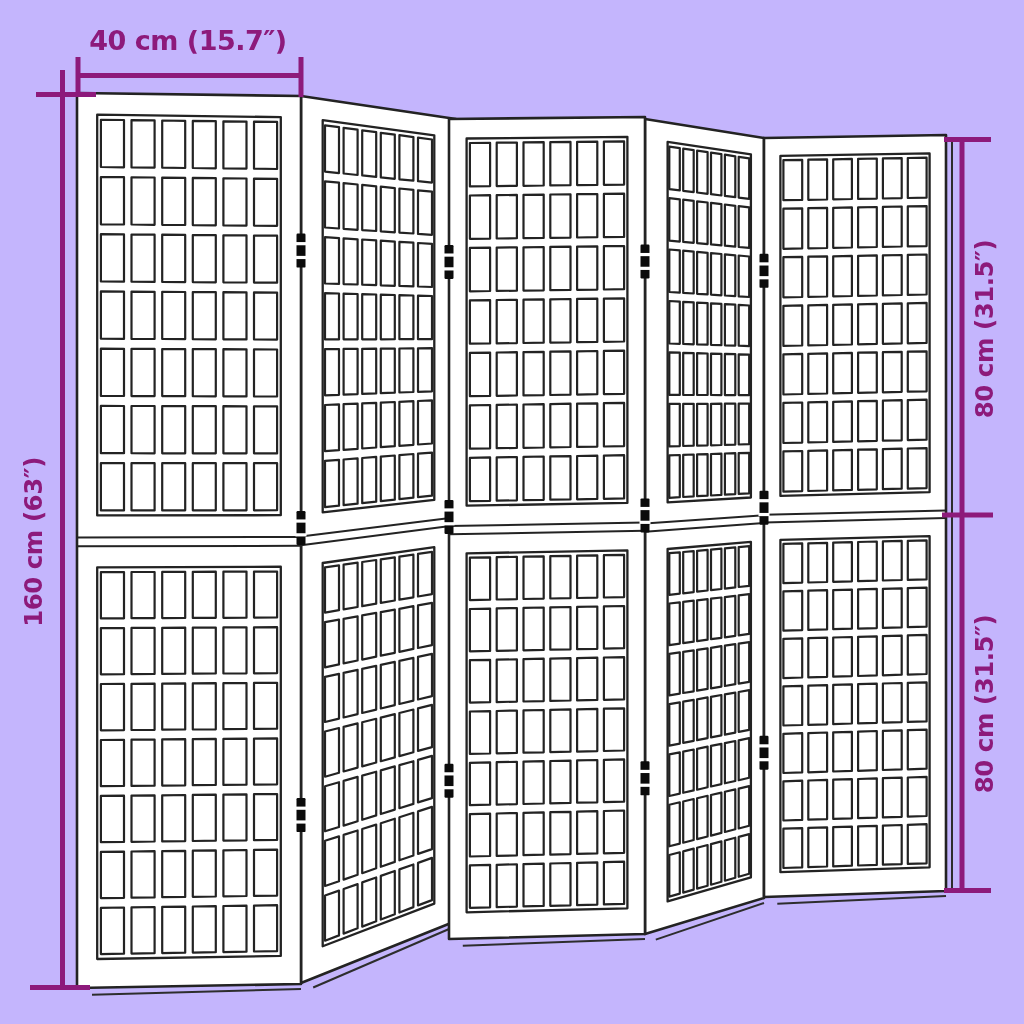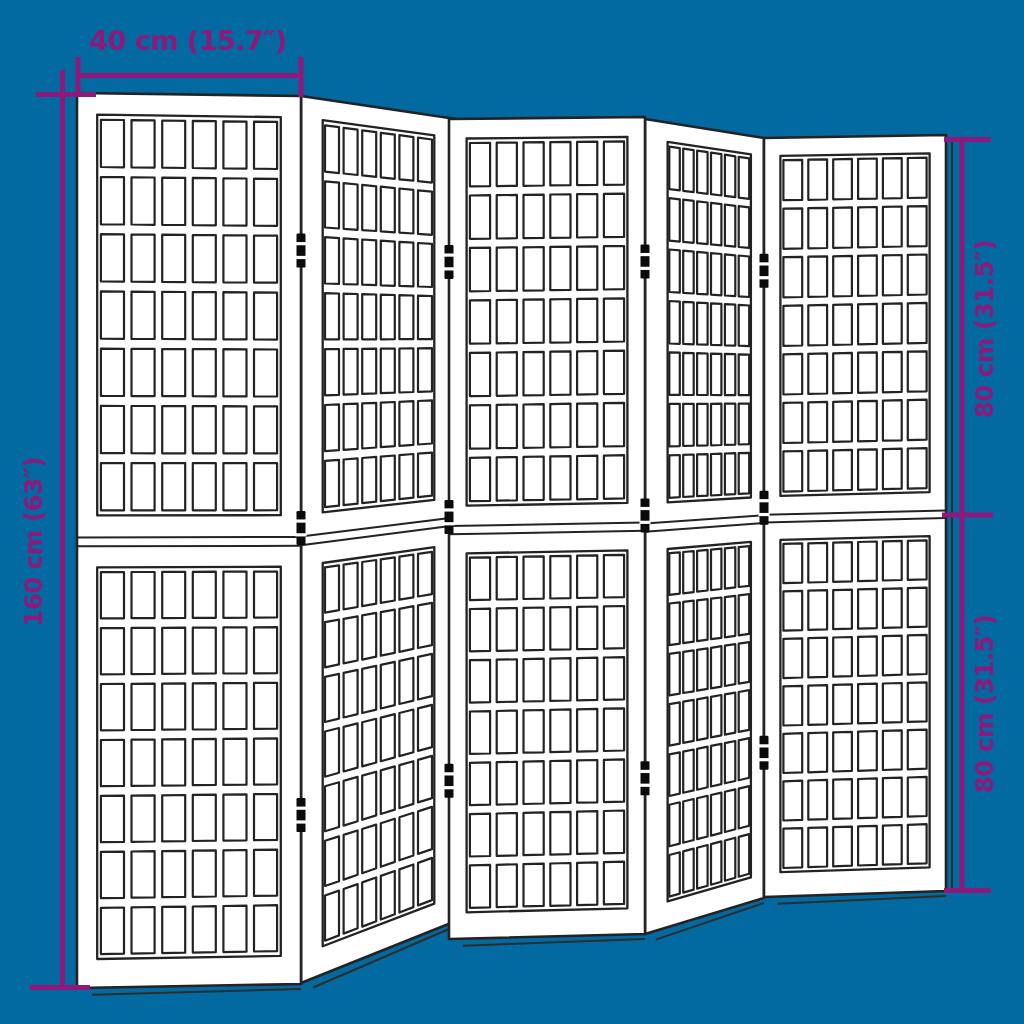--- a/index.html
+++ b/index.html
@@ -1,16 +1,16 @@
 <!DOCTYPE html>
 <html><head>
 <meta charset="utf-8">
 <style>
   html,body{margin:0;padding:0;background:#ffffff;}
-  .stage{width:1024px;height:1024px;position:relative;background:#0369a1;overflow:hidden;}
+  .stage{width:1024px;height:1024px;position:relative;background:#c4b5fd;overflow:hidden;}
   svg{display:block;}
   .frame{fill:#ffffff;stroke:#232323;stroke-width:2.6;stroke-linejoin:round;}
   .gbound{fill:none;stroke:#232323;stroke-width:2.3;stroke-linejoin:round;}
   .cell{fill:#ffffff;stroke:#232323;stroke-width:2.2;stroke-linejoin:round;}
   .mid{stroke:#232323;stroke-width:2;fill:none;}
   .aux{stroke:#2d2d2d;stroke-width:2;fill:none;}
   .hinge{fill:#0b0b0b;}
   .hslit{fill:#ffffff;}
   .dim{stroke:#8d1a7b;stroke-width:5;fill:none;stroke-linecap:butt;}
   .dimtext{fill:#8d1a7b;font-family:"DejaVu Sans","Liberation Sans",sans-serif;

